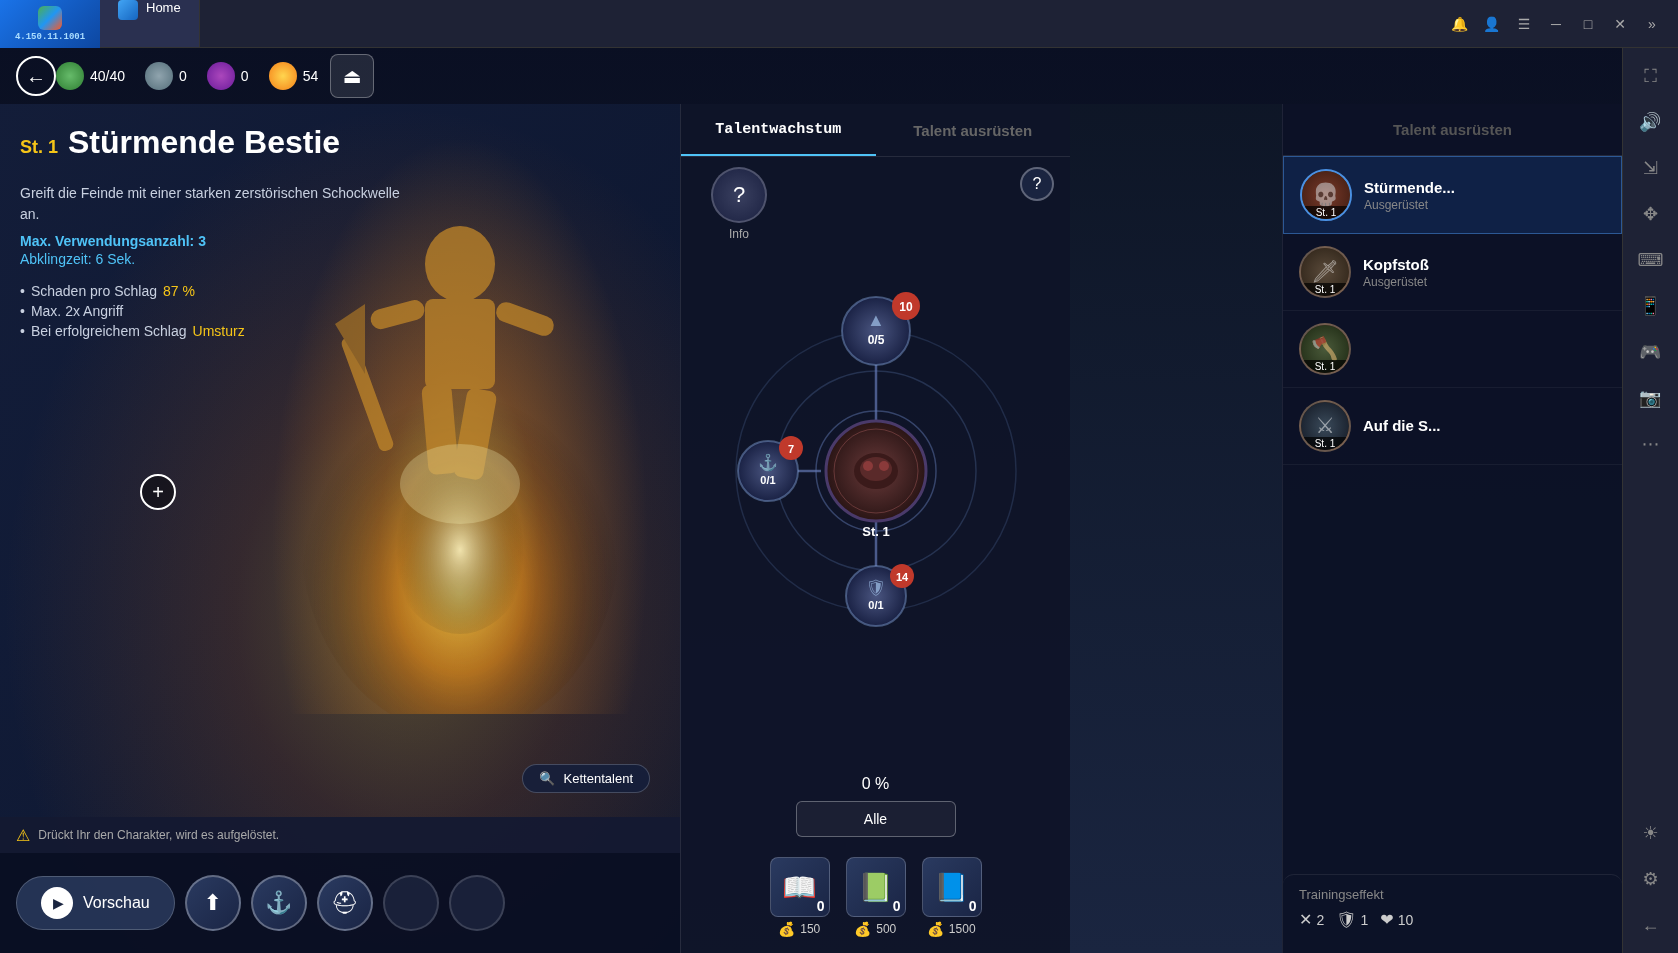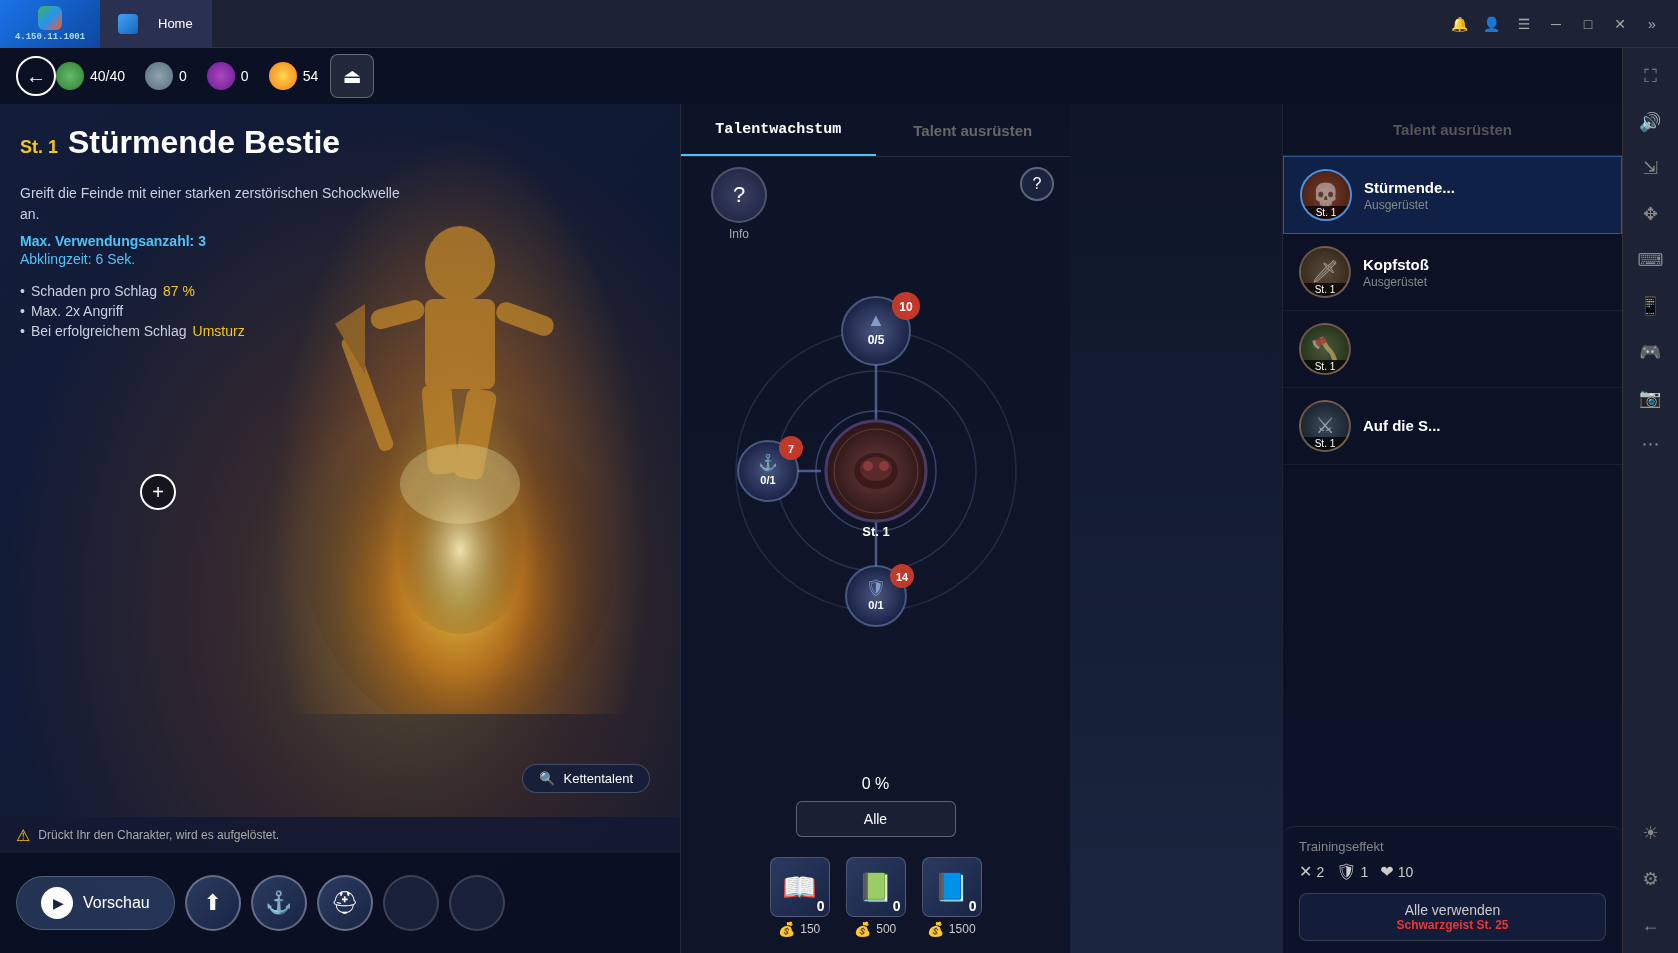--- a/index.html
+++ b/index.html
@@ -44,22 +44,22 @@
     .titlebar-tabs {
       display: flex;
       align-items: center;
       height: 100%;
       flex: 1;
     }
     .titlebar-tab {
       height: 100%;
       padding: 0 18px;
       display: flex;
-      align-items: center;
-      gap: 20px;
+      align-items: flex-start;
+      gap: 8px;
       cursor: pointer;
       font-size: 13px;
       color: #ccc;
       border-right: 1px solid #333;
     }
     .titlebar-tab.active {
       background: #2a3050;
       color: white;
     }
     .tab-icon {
@@ -940,20 +940,16 @@
         </div>
         <div class="training-stat">
           <span class="t-icon">🛡</span>
           <span>1</span>
         </div>
         <div class="training-stat">
           <span class="t-icon">❤</span>
           <span>10</span>
         </div>
       </div>
-      <div class="apply-all-btn">
-        <span class="apply-all-label">Alle verwenden</span>
-        <span class="apply-all-req">Schwarzgeist St. 25</span>
-      </div>
     </div>
   </div>
 
 </div>
 
 </body></html>

